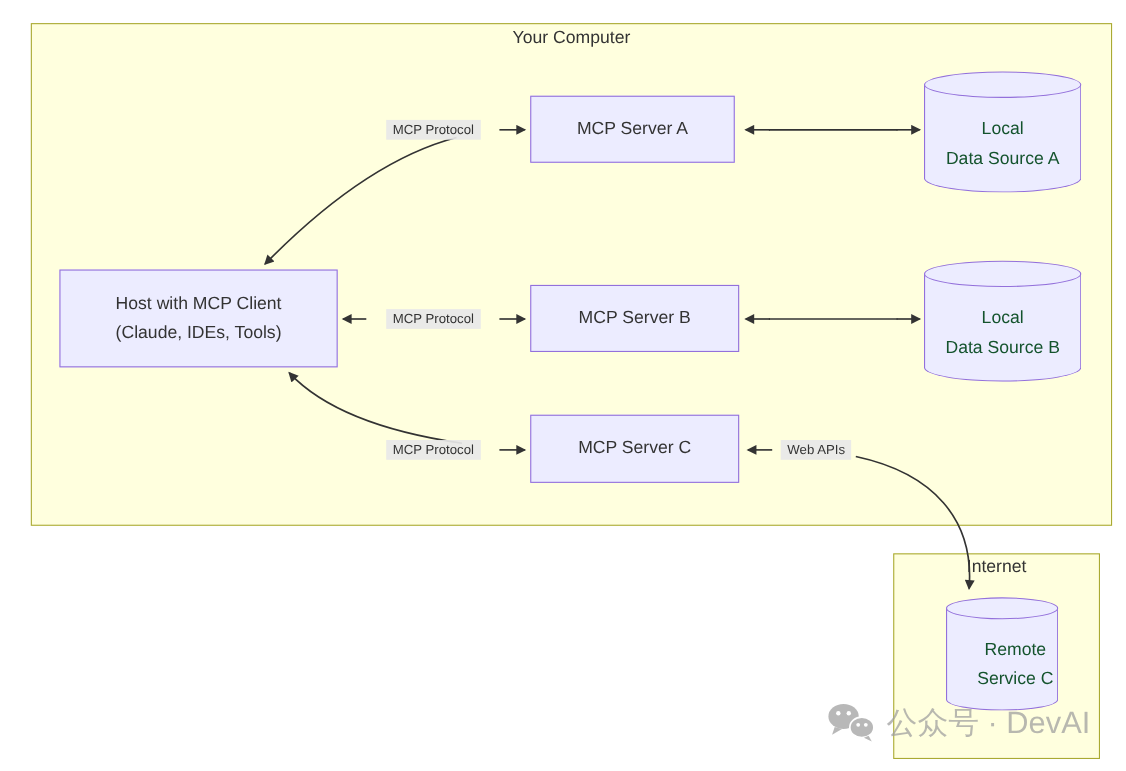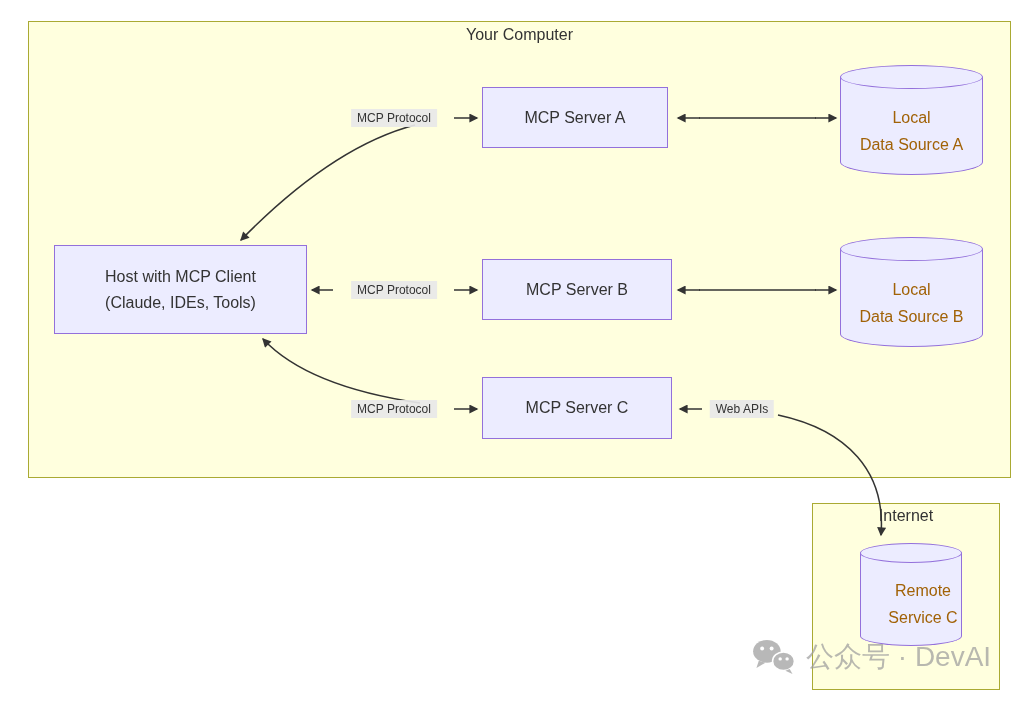--- a/index.html
+++ b/index.html
@@ -26,21 +26,21 @@
     border:1px solid #9370DB;border-radius:50%;box-sizing:border-box;z-index:2;
   }
   .cyl-body{
     position:absolute;left:0;right:0;top:12px;bottom:0;background:#ECECFF;
     border:1px solid #9370DB;border-top:none;box-sizing:border-box;
     border-radius:0 0 50% 50% / 0 0 13px 13px;z-index:1;
   }
   .cyl-label{
     position:absolute;left:0;right:0;top:24px;bottom:2px;
     display:flex;flex-direction:column;align-items:center;justify-content:center;
-    font-size:16px;line-height:27px;text-align:center;z-index:3;color:#a16207;
+    font-size:16px;line-height:27px;text-align:center;z-index:3;color:#14532d;
   }
   .cyl-small .cyl-top{height:20px;}
   .cyl-small .cyl-body{top:10px;border-radius:0 0 50% 50% / 0 0 10px 10px;}
   .cyl-small .cyl-label{top:20px;margin-left:24px;}
   .watermark{
     position:absolute;left:751px;top:638px;display:flex;align-items:center;gap:9px;
     color:#9e9e9e;opacity:0.72;font-size:28px;z-index:6;white-space:nowrap;justify-content:center;
   }
 </style>
 </head>

